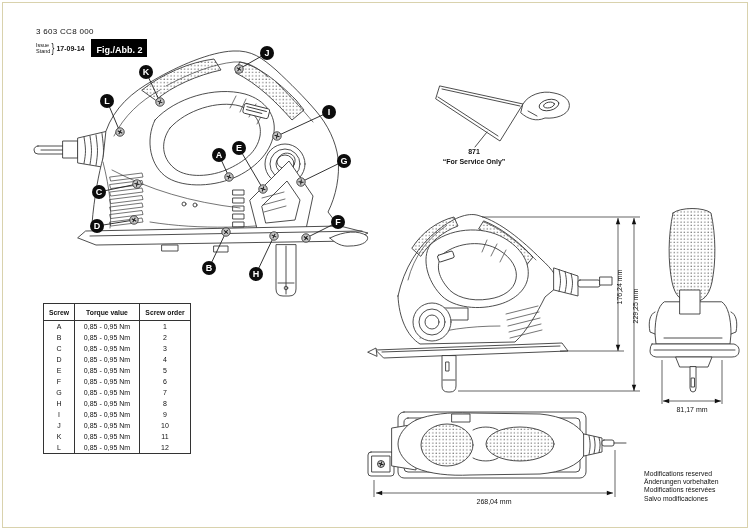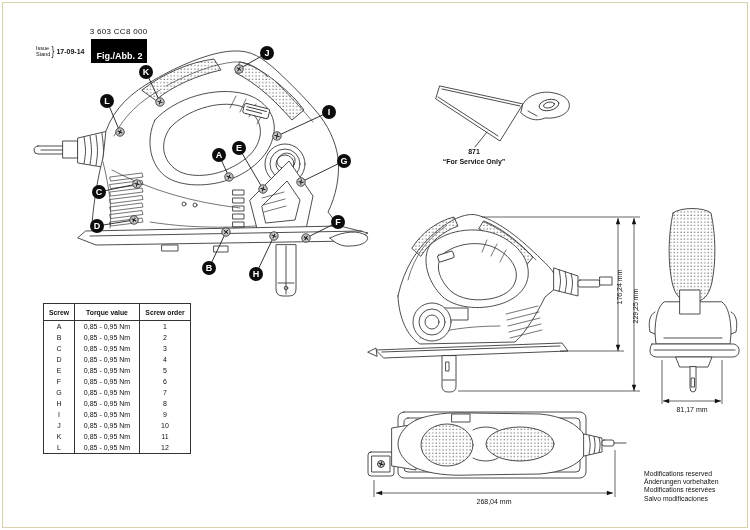--- a/index.html
+++ b/index.html
@@ -3,26 +3,26 @@
 <meta charset="utf-8">
 <style>
   html,body{margin:0;padding:0;}
   body{
     width:750px;height:530px;position:relative;background:#ffffff;
     font-family:"Liberation Sans",sans-serif;color:#111;overflow:hidden;
   }
   .frame{position:absolute;left:2px;top:2px;right:2px;bottom:2px;border:1px solid #d9d2ad;pointer-events:none;}
   
   .hdr{position:absolute;left:36px;top:27px;}
-  .partno{font-size:8px;letter-spacing:.3px;text-align:right;}
+  .partno{font-size:8px;letter-spacing:.3px;}
   .hrow{display:flex;align-items:center;margin-top:3px;}
   .iss{font-size:5.5px;line-height:6px;}
   .brace{font-size:12px;font-weight:200;margin:0 1px 0 1px;transform:scaleX(.7);}
   .hdate{font-size:7px;font-weight:bold;margin-right:7px;}
-  .figbox{background:#000;color:#fff;font-size:9px;font-weight:bold;padding:12px 5px 2px 5px;}
+  .figbox{background:#000;color:#fff;font-size:9px;font-weight:bold;padding:6px 5px 2px 5px;}
   
   table.tq{position:absolute;left:43px;top:303px;border-collapse:collapse;border:1px solid #333;font-size:7px;}
   table.tq th{font-size:6.8px;font-weight:bold;height:16px;border-bottom:1px solid #333;padding:0 3px;}
   table.tq th,table.tq td{border-left:1px solid #333;border-right:1px solid #333;text-align:center;}
   table.tq td{height:11px;padding:0 3px;line-height:11px;}
   .w1{width:24px}.w2{width:58px}.w3{width:44px}
   
   .foot{position:absolute;left:644px;top:470px;font-size:6.8px;line-height:8.2px;}
   
   svg .ln path,svg .ln rect,svg .ln circle,svg .ln ellipse,svg .ln line{stroke:#3a3a3a;stroke-width:.9;fill:none;stroke-linejoin:round;stroke-linecap:round;}

